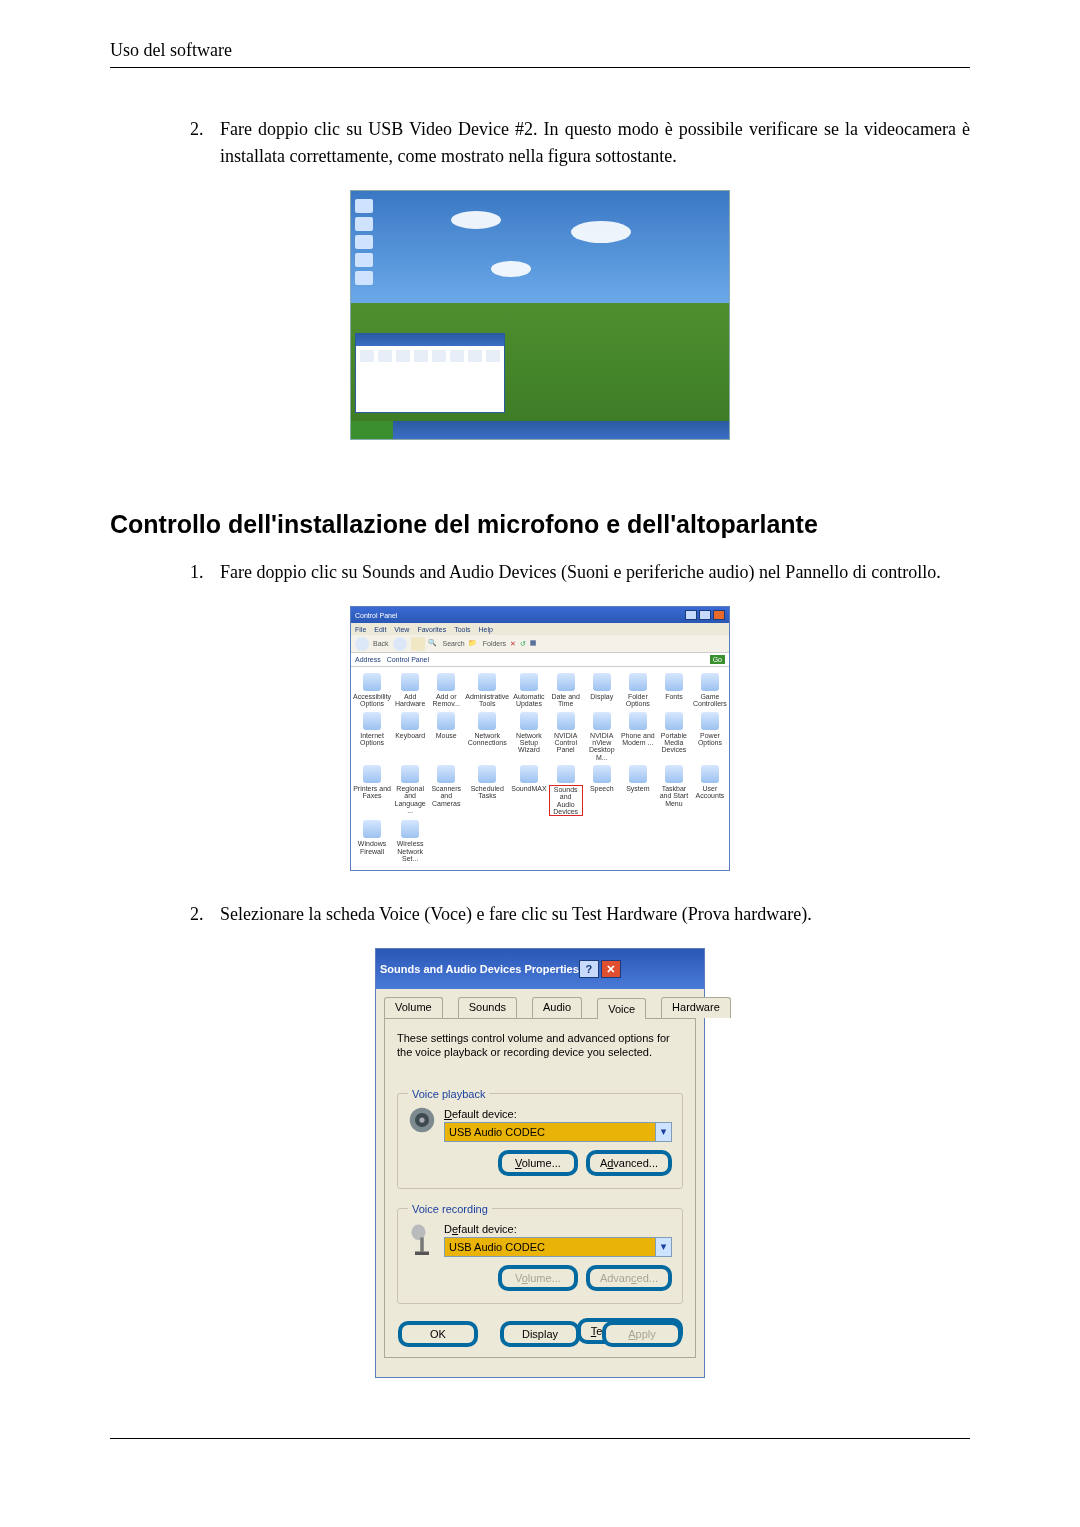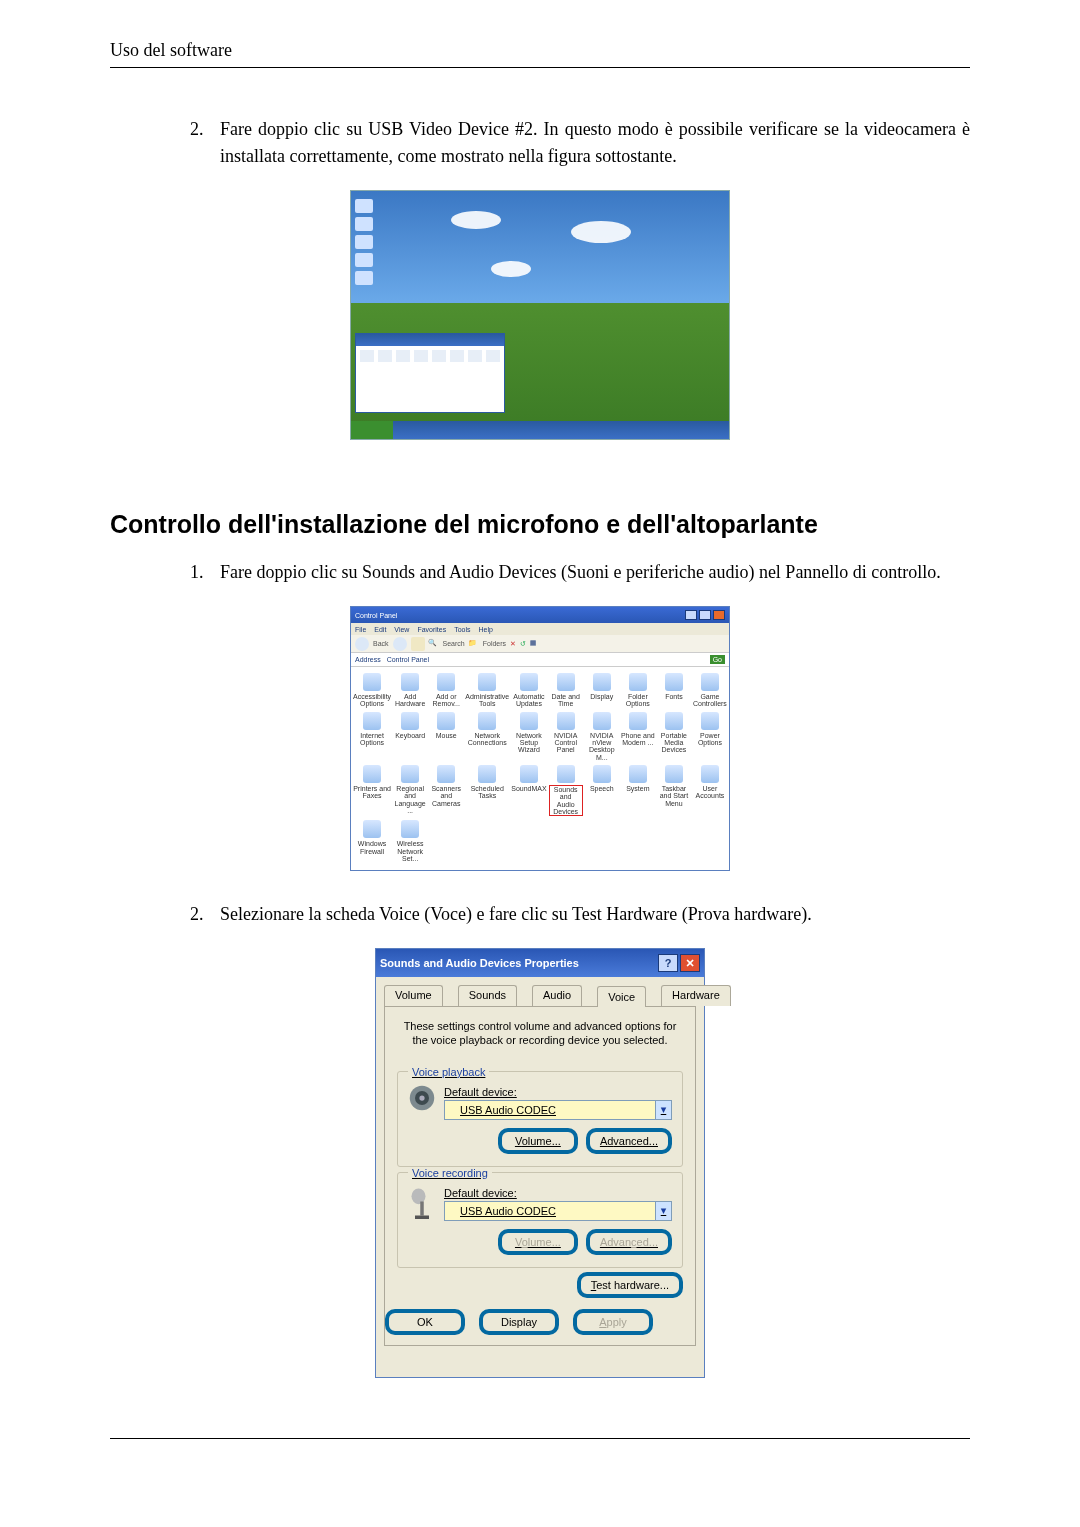--- a/index.html
+++ b/index.html
@@ -86,52 +86,52 @@
     .fig2 .iconsgrid { padding:6px 2px; display:grid; grid-template-columns: repeat(10, 1fr); gap:4px 2px; }
     .fig2 .cpi { display:flex; flex-direction:column; align-items:center; text-align:center; line-height:1.05; color:#333; }
     .fig2 .cpi .ic { width:18px; height:18px; background:linear-gradient(#d7e7ff,#9cc2f0); border-radius:3px; margin-bottom:2px; }
     .fig2 .cpi.hl .lbl { border:1.5px solid #d22; padding:0 1px; }
 
     
     .fig3 {
       width: 330px; height: 430px; border:1px solid #5a7fbf; background:#ece9d8;
       font-family: Tahoma, Arial, sans-serif; font-size:11px; color:#000; position:relative;
     }
-    .fig3 .titlebar { height:28px; background:linear-gradient(#2a57b5,#4a7bd9); color:#fff; display:flex; justify-content:space-between; align-items:center; padding:0 4px; font-weight:bold; }
+    .fig3 .titlebar { height:40px; background:linear-gradient(#2a57b5,#4a7bd9); color:#fff; display:flex; justify-content:flex-start; align-items:center; padding:0 4px; font-weight:bold; }
     .fig3 .titlebar .btns { display:flex; gap:2px; }
     .fig3 .titlebar .wb { width:20px; height:18px; display:flex; align-items:center; justify-content:center; background:#c8dafc; border:1px solid #1a3a7a; color:#1a3a7a; font-weight:bold; }
     .fig3 .titlebar .wx { background:#e05030; color:#fff; }
     .fig3 .tabs { display:flex; padding:8px 8px 0 8px; gap:16px; }
     .fig3 .tab {
       background:#ece9d8; border:1px solid #aca899; border-bottom:none;
       border-radius:3px 3px 0 0; padding:3px 10px; margin-right:-1px;
     }
     .fig3 .tab.active { background:#ece9d8; position:relative; top:1px; padding-top:4px; padding-bottom:4px; z-index:2; }
     .fig3 .pane { margin:0 8px 8px 8px; border:1px solid #aca899; background:#ece9d8; padding:12px 12px 10px 12px; height:340px; position:relative; }
-    .fig3 .desc { margin-bottom:18px; line-height:1.3;text-align:center; }
-    .fig3 fieldset { border:1px solid #c8c4b0; border-radius:3px; padding:8px 10px 12px 10px; position:relative;text-decoration:underline; }
+    .fig3 .desc { margin-bottom:28px; line-height:1.3; }
+    .fig3 fieldset { border:1px solid #c8c4b0; border-radius:3px; padding:8px 10px 12px 10px; margin-bottom:14px; position:relative; }
     .fig3 legend { color:#1a3fa0; padding:0 4px; }
     .fig3 .row { display:flex; align-items:flex-start; gap:8px; }
     .fig3 .sp-icon { width:28px; height:28px; flex:0 0 28px; margin-top:-2px; }
     .fig3 .sp-icon svg, .fig3 .mic-icon svg { width:100%; height:100%; }
     .fig3 .mic-icon { width:28px; height:36px; flex:0 0 28px; }
     .fig3 .field { flex:1; }
     .fig3 .lbl { display:block; margin-bottom:2px; }
     .fig3 .select {
-      background:#fef9c3; border:1px solid #7f9db9; height:20px; display:flex; align-items:center;
-      justify-content:space-between; padding:0 0 0 15px;
+      background:#eab308; border:1px solid #7f9db9; height:20px; display:flex; align-items:center;
+      justify-content:space-between; padding:0 0 0 4px;
     }
     .fig3 .select .dd { width:16px; height:100%; background:#cde3ff; border-left:1px solid #7f9db9; display:flex; align-items:center; justify-content:center; color:#1a3fa0; }
     .fig3 .btnrow { display:flex; justify-content:flex-end; gap:8px; margin-top:8px; }
     .fig3 .btn {
       background:#ece9d8; border:4px solid #0369a1; border-radius:10px;
       padding:3px 10px; min-width:80px; text-align:center;
     }
     .fig3 .btn.disabled { color:#a9a597; }
-    .fig3 .dlg-btns { position:absolute; bottom:10px; left:0; right:0; display:flex; justify-content:flex-start; gap:14px; }
+    .fig3 .dlg-btns { position:absolute; bottom:10px; left:0; right:0; display:flex; justify-content:center; gap:22px; }
     .u { text-decoration: underline; }
   </style>
 </head>
 <body>
 
 <div class="page-header">
   <span>Uso del software</span>
   <hr class="header-rule">
 </div>
 

